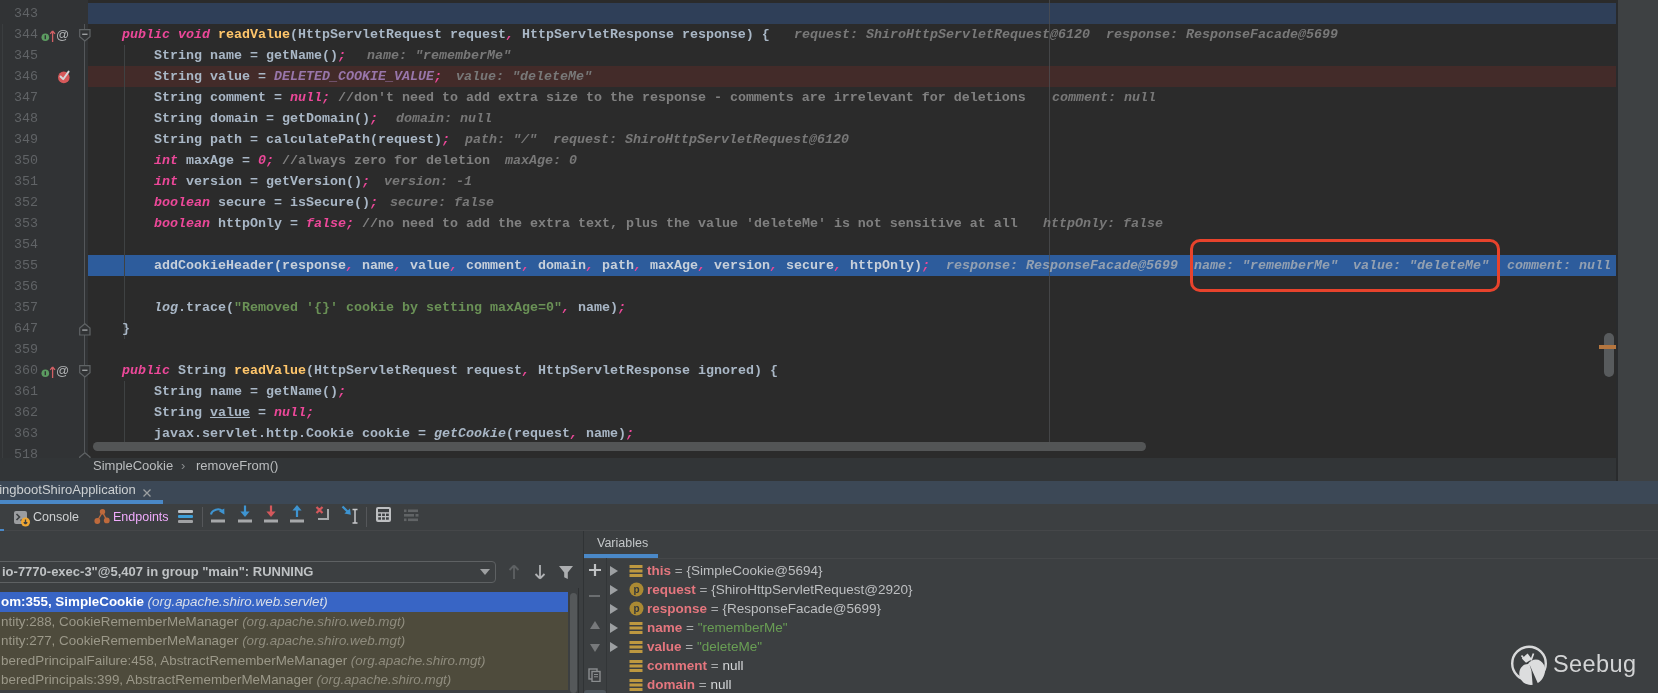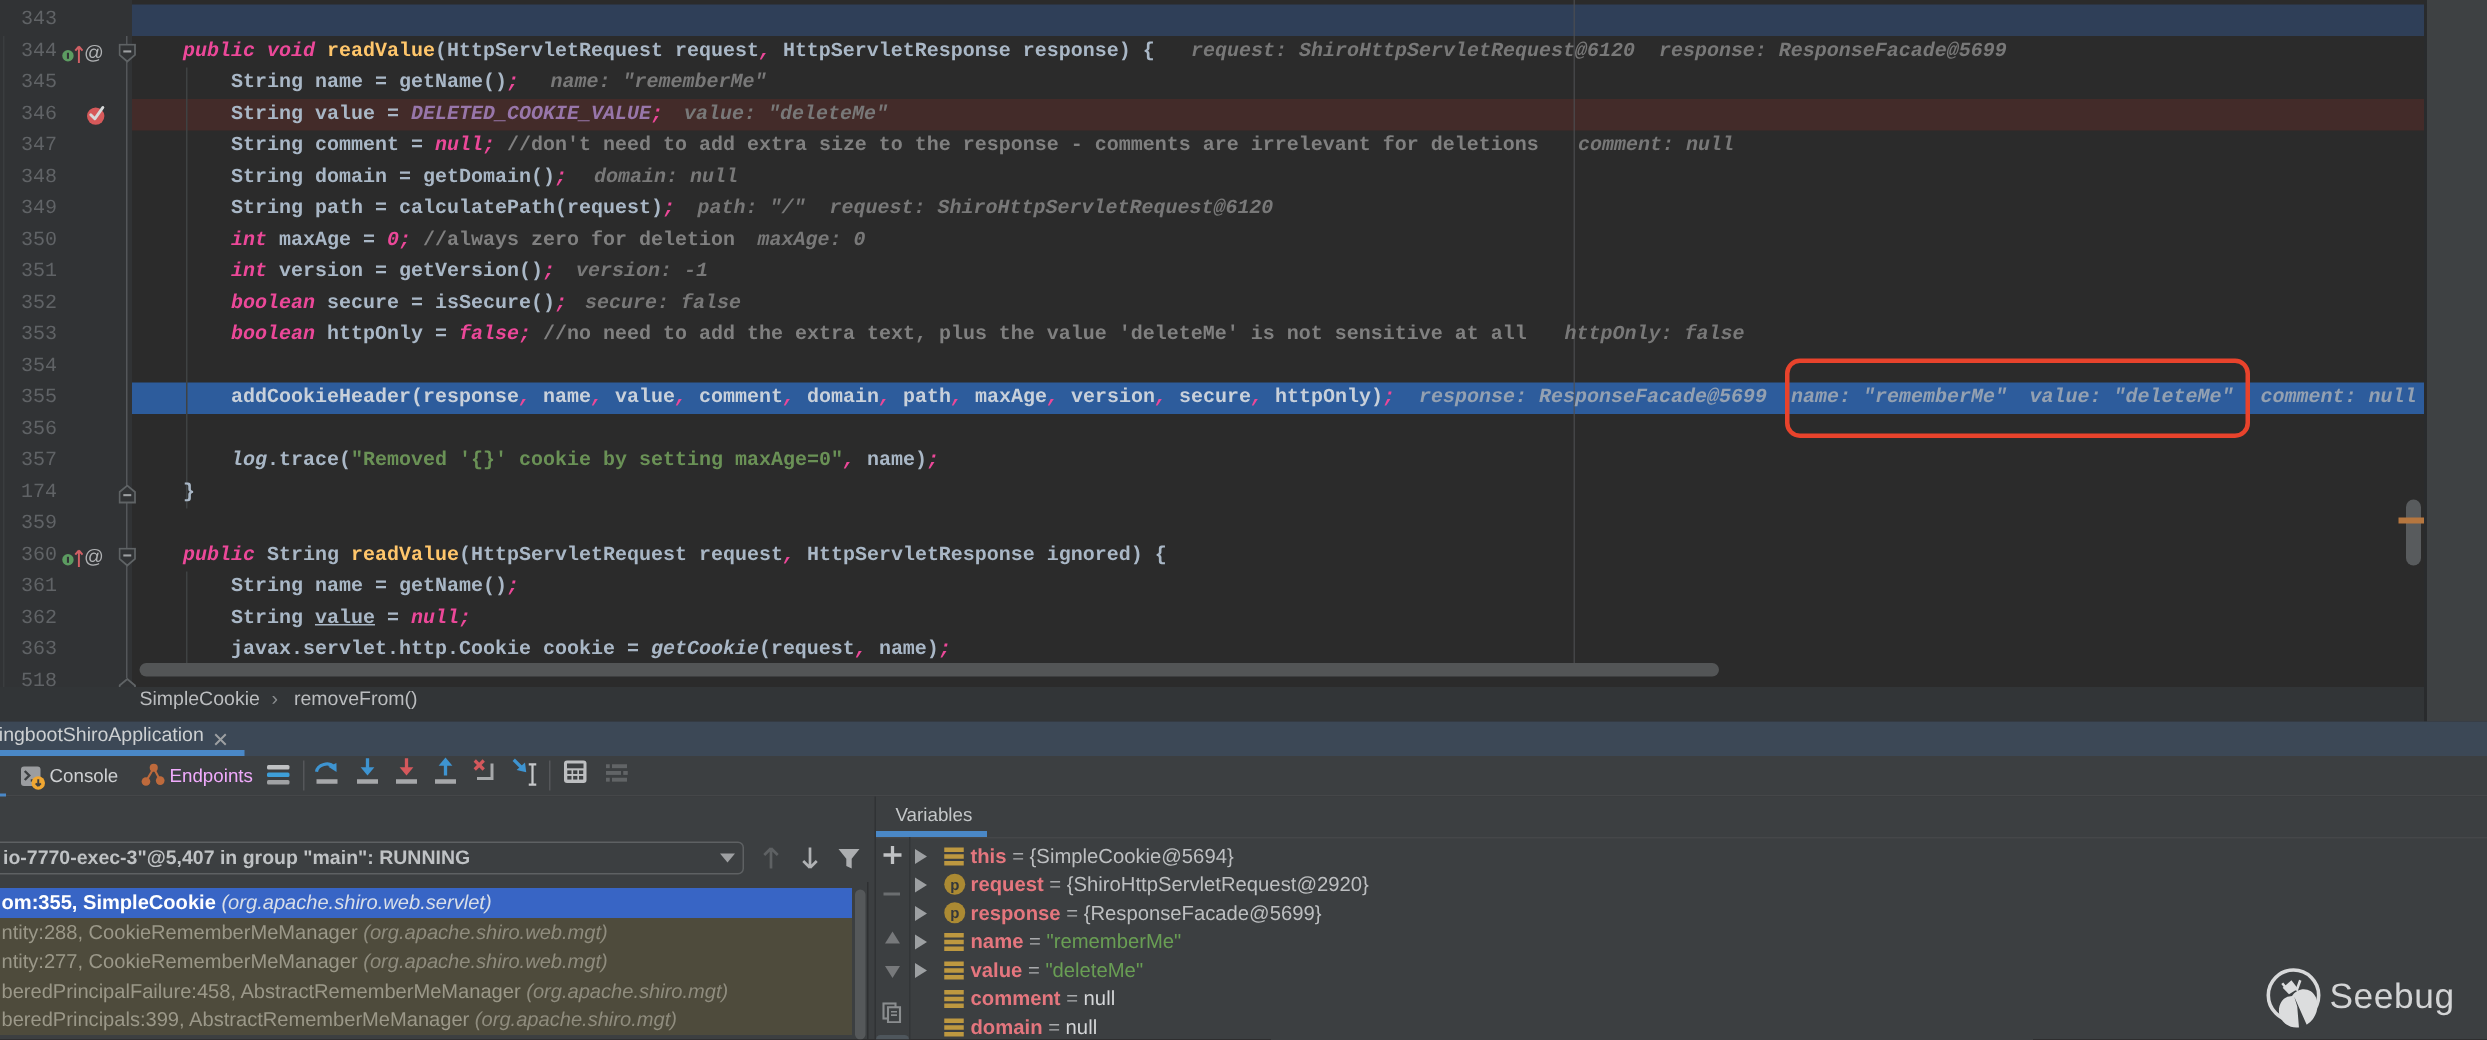--- a/index.html
+++ b/index.html
@@ -44,21 +44,21 @@
   <div class="ln" style="top:108px;">348</div>
   <div class="ln" style="top:129px;">349</div>
   <div class="ln" style="top:150px;">350</div>
   <div class="ln" style="top:171px;">351</div>
   <div class="ln" style="top:192px;">352</div>
   <div class="ln" style="top:213px;">353</div>
   <div class="ln" style="top:234px;">354</div>
   <div class="ln" style="top:255px;">355</div>
   <div class="ln" style="top:276px;">356</div>
   <div class="ln" style="top:297px;">357</div>
-  <div class="ln" style="top:318px;">174</div>
+  <div class="ln" style="top:318px;">647</div>
   <div class="ln" style="top:339px;">359</div>
   <div class="ln" style="top:360px;">360</div>
   <div class="ln" style="top:381px;">361</div>
   <div class="ln" style="top:402px;">362</div>
   <div class="ln" style="top:423px;">363</div>
   <div class="ln" style="top:444px;">518</div>
   </div>
 
   <div id="code">
   <div class="cl" style="top:24px;">    <span class="k">public void</span> <span class="fn">readValue</span>(HttpServletRequest request<span class="k">,</span> HttpServletResponse response) {</div>

